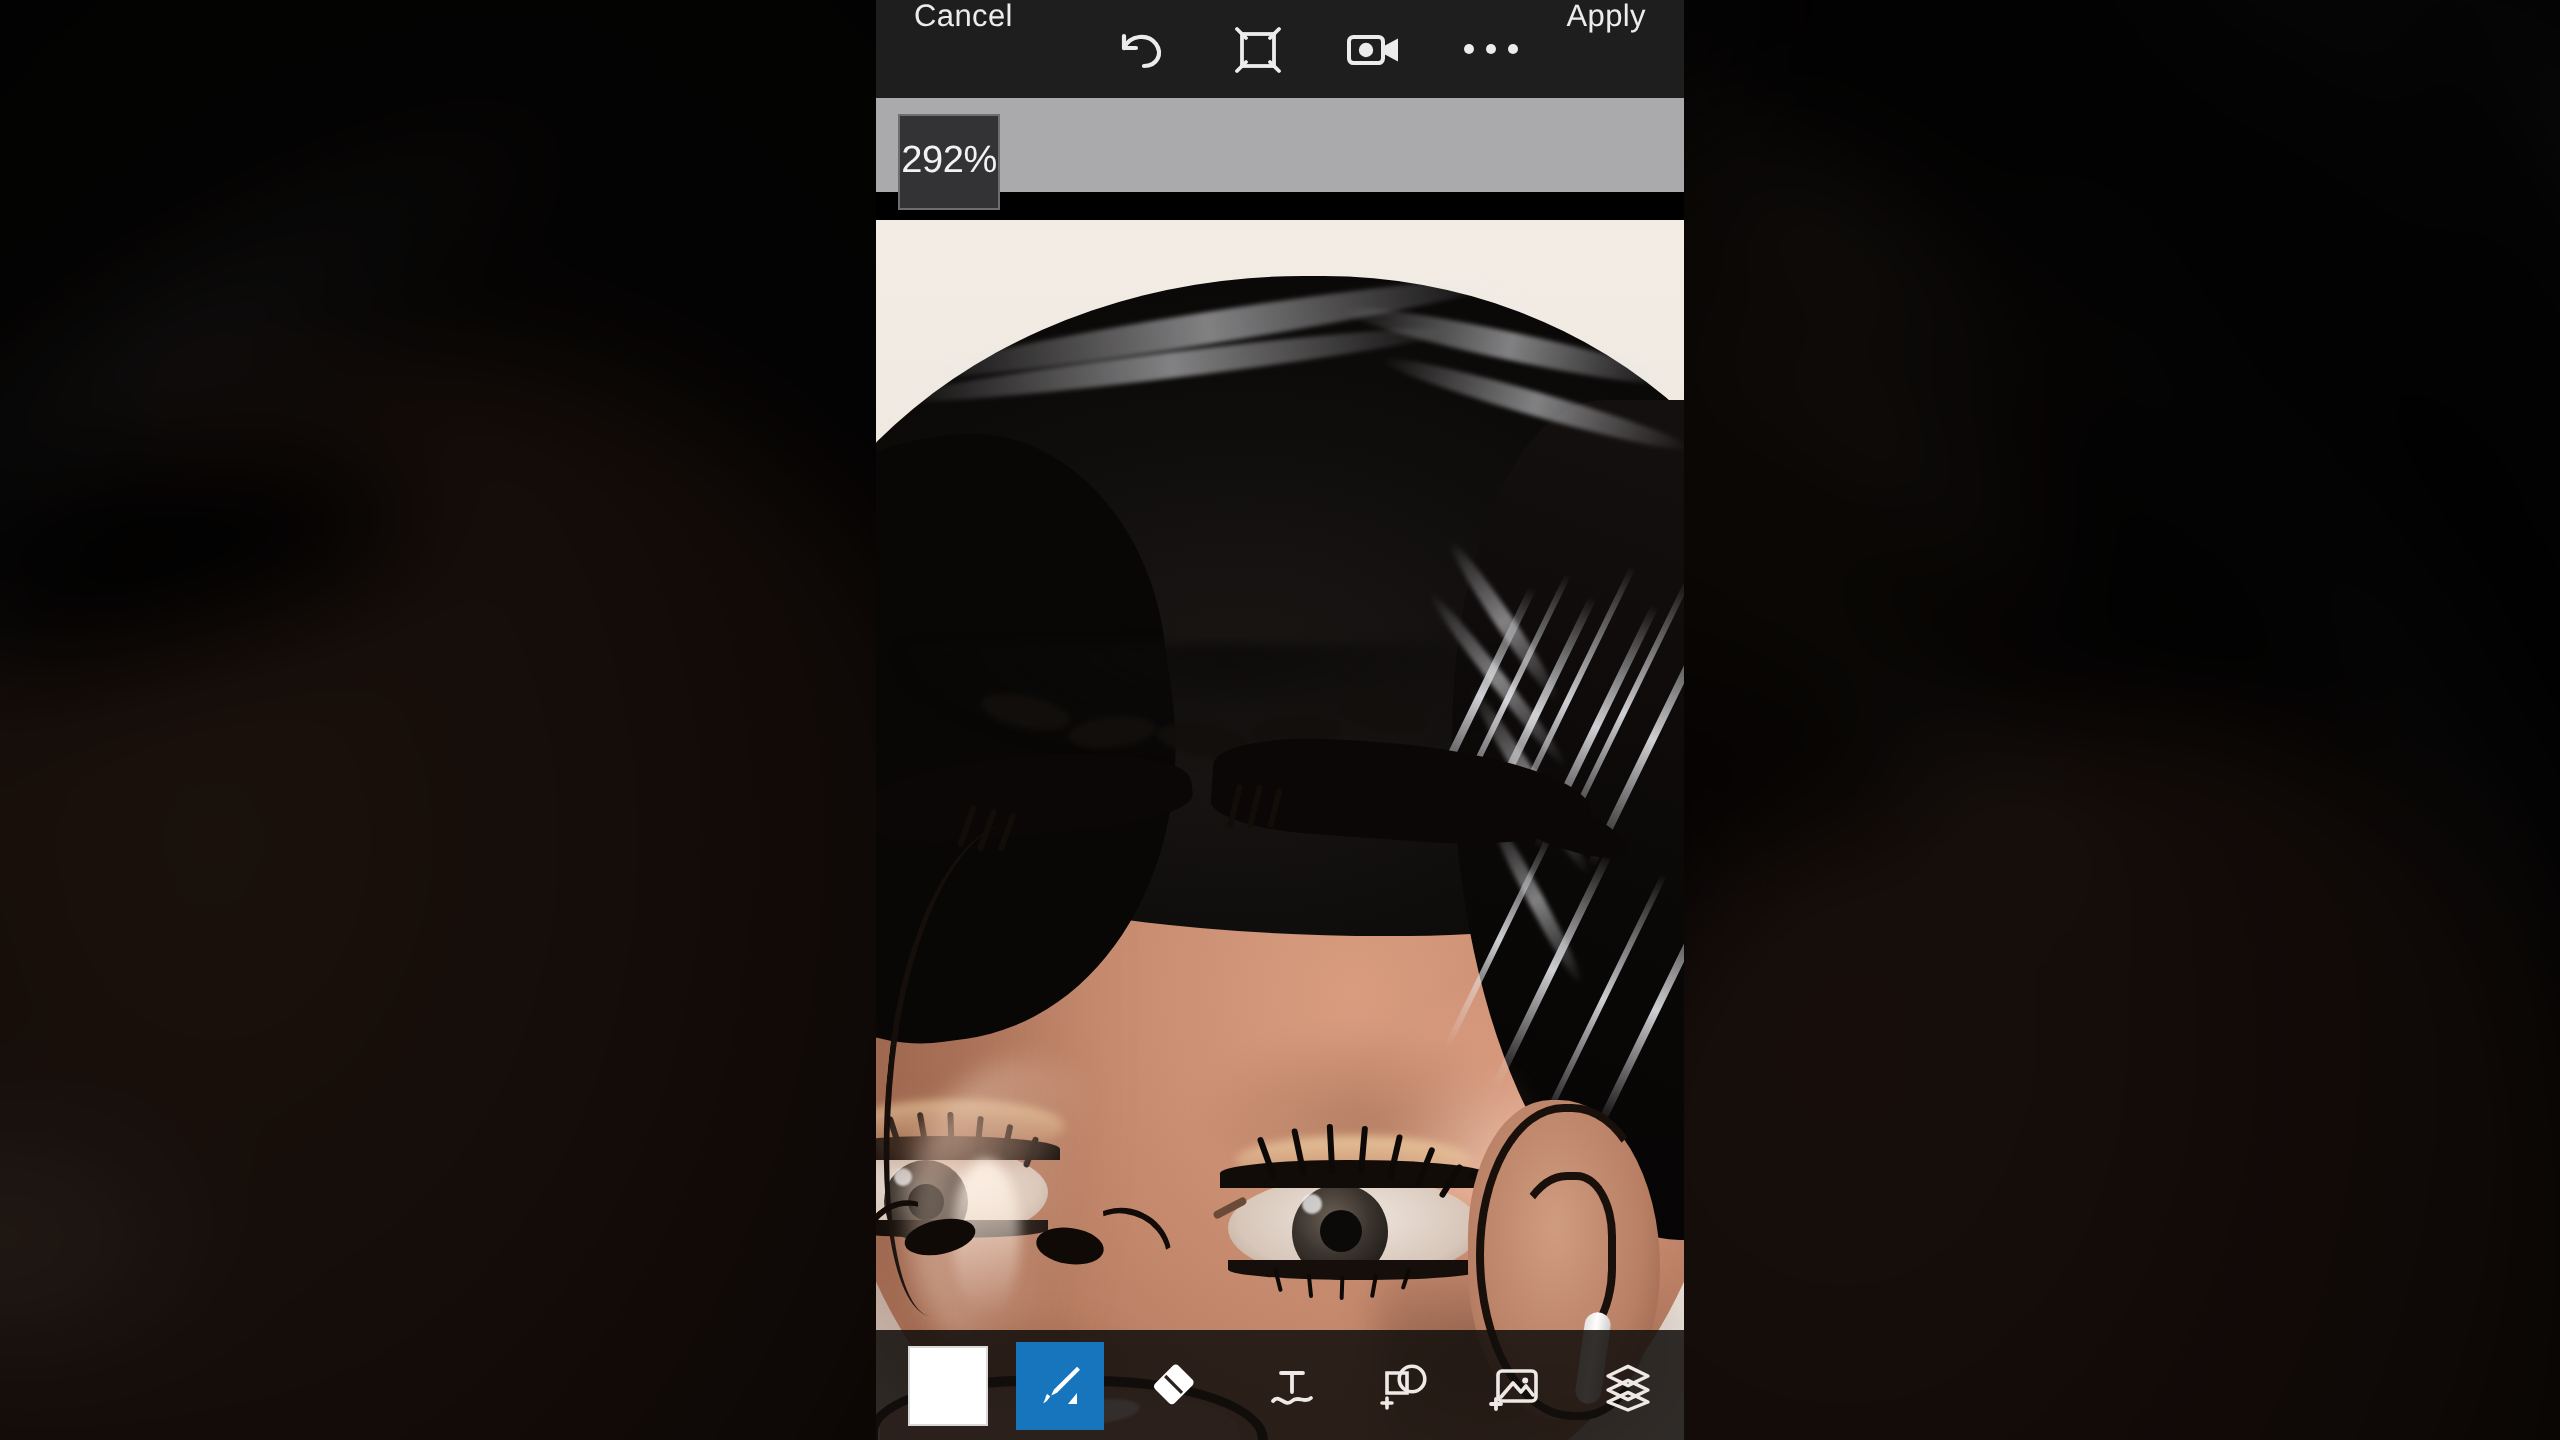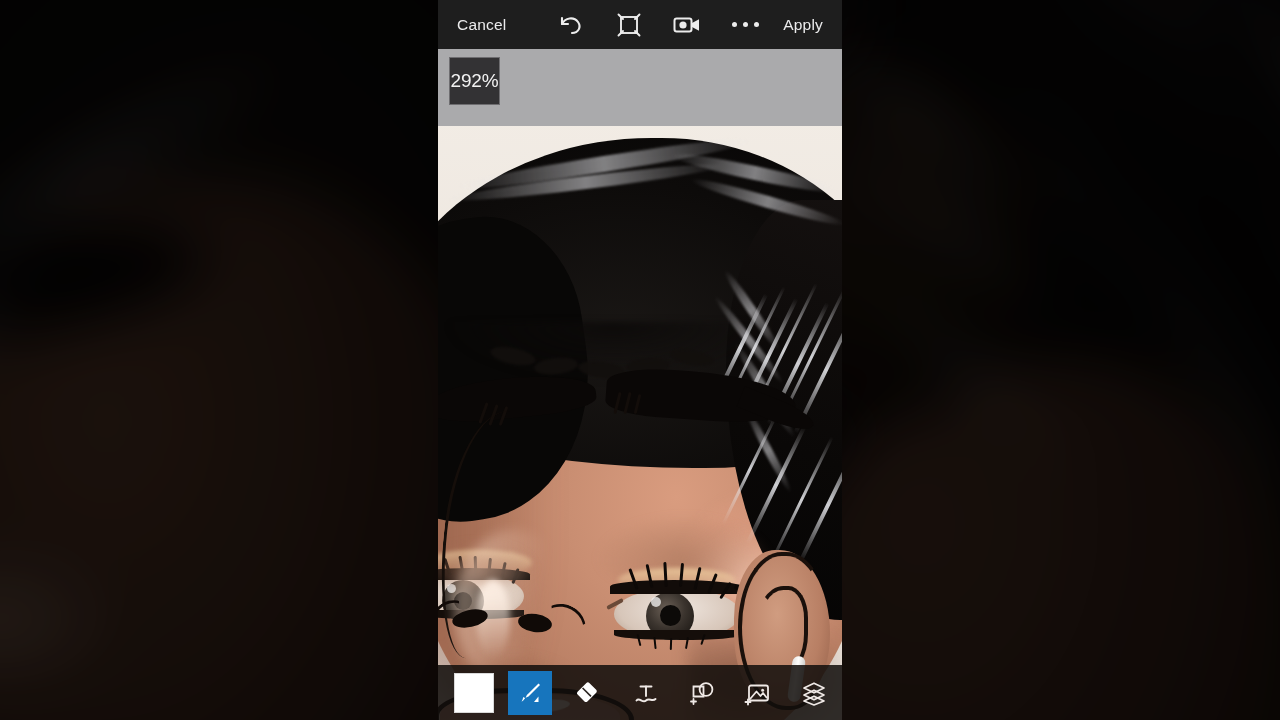--- a/index.html
+++ b/index.html
@@ -36,32 +36,32 @@
     background:radial-gradient(ellipse at 40% 40%,#3a2417 0%,#1d1109 60%,#0b0605 100%);}
   .bd-rim{position:absolute;background:linear-gradient(90deg,rgba(255,255,255,0),rgba(215,210,208,.28),rgba(255,255,255,0));
     border-radius:50%;filter:blur(3px);}
   .backdrop-dim{position:absolute;inset:0;background:rgba(0,0,0,.22);}
 
   
   .panel{position:absolute;left:438px;top:0;width:404px;height:720px;overflow:hidden;background:#000;}
 
   
   .topbar{position:absolute;left:0;top:0;width:404px;height:49px;background:#1e1e1e;
-    display:flex;align-items:center;z-index:40;}
+    display:flex;z-index:40;}
   .tb-text{color:#ececed;font-size:15.5px;letter-spacing:.2px;cursor:default;}
   .tb-cancel{margin-left:19px;}
   .tb-apply{margin-left:auto;margin-right:19px;}
   .tb-icons{display:flex;align-items:center;gap:0;margin-left:36px;}
   .tb-ico{width:58px;height:44px;display:flex;align-items:center;justify-content:center;}
   .tb-ico svg{display:block;}
   .dots{display:flex;gap:5.5px;}
   .dots i{width:5.5px;height:5.5px;border-radius:50%;background:#ececec;display:block;}
 
   
-  .zoomstrip{position:absolute;left:0;top:49px;width:404px;height:77px;background:#aaaaac;z-index:30;}
+  .zoomstrip{position:absolute;left:0;top:49px;width:404px;height:47px;background:#aaaaac;z-index:30;}
   .zoombadge{position:absolute;left:11px;top:8px;width:49px;height:46px;background:#333234;
     border:1px solid #6e6d70;display:flex;align-items:center;justify-content:center;}
   .zoombadge span{color:#f2f2f2;font-size:19px;letter-spacing:-.2px;}
 
   
   .canvas{position:absolute;left:0;top:110px;width:404px;height:610px;overflow:hidden;background:#efe9e2;}
   .art{position:absolute;left:0;top:0;width:404px;height:610px;overflow:hidden;}
 
   .paper{position:absolute;inset:0;background:linear-gradient(180deg,#f2ece5 0%,#ece5dd 45%,#e6ded6 100%);}
 

